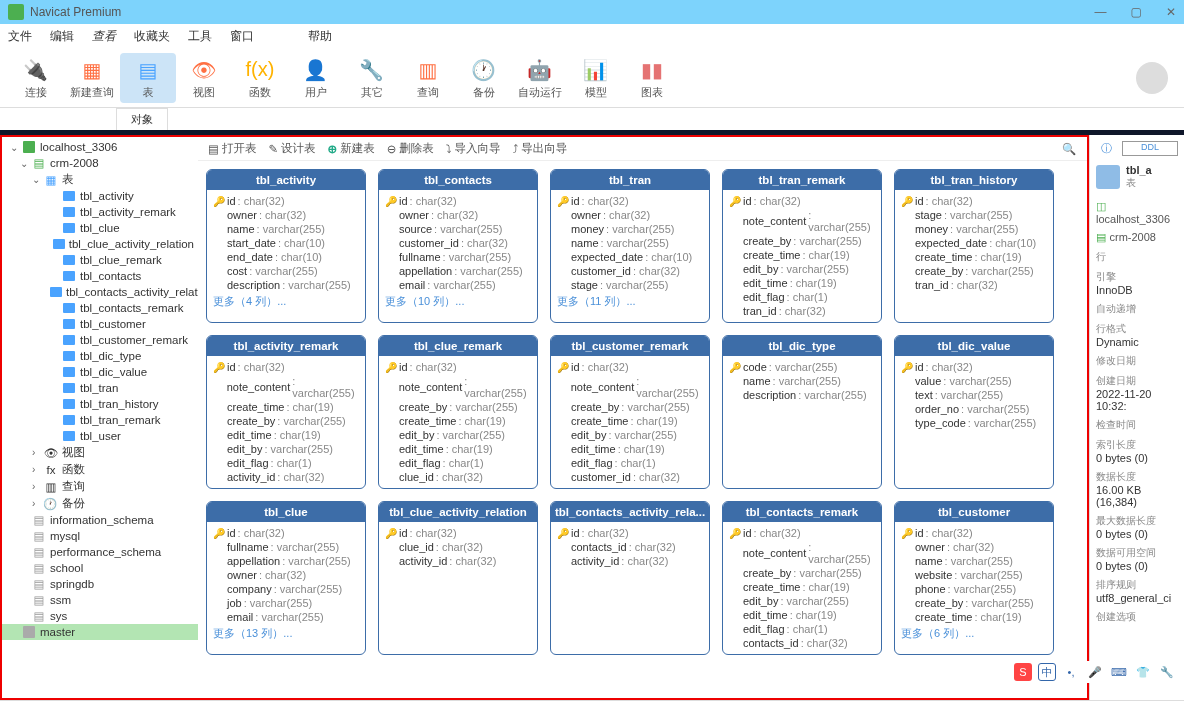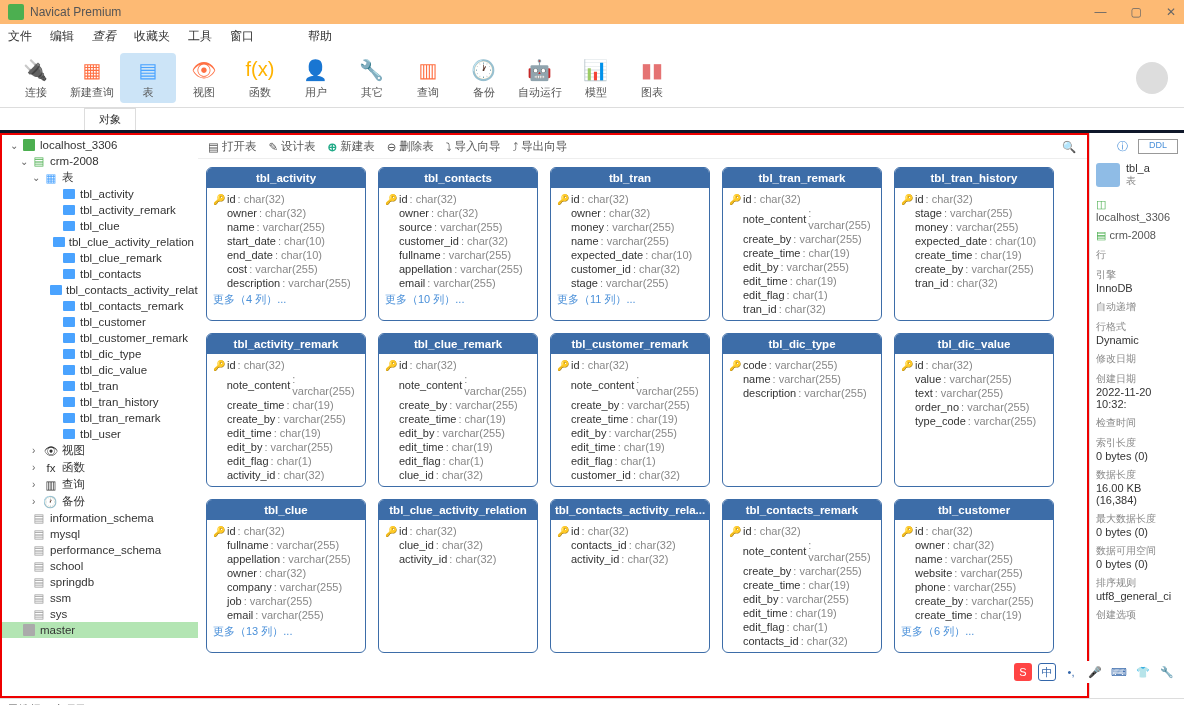--- a/index.html
+++ b/index.html
@@ -9,21 +9,21 @@
       color: #333;
       background: #fff;
       width: 1184px;
       height: 705px;
       overflow: hidden;
     }
     .titlebar {
       display: flex;
       align-items: center;
       padding: 4px 8px;
-      background: #fdba74;
+      background: #7dd3fc;
     }
     .titlebar .app-icon {
       width: 16px; height: 16px; background: #4CAF50; border-radius: 2px; margin-right: 6px;
     }
     .titlebar .title { flex: 1; color: #555; }
     .titlebar .win-controls { display: flex; gap: 24px; color: #666; }
     .titlebar .win-controls span { cursor: pointer; }
     .menubar {
       display: flex;
       gap: 18px;
@@ -47,22 +47,22 @@
       cursor: pointer;
       border-radius: 4px;
     }
     .toolbar-item.active { background: #cce4f7; }
     .toolbar-item .t-icon { width: 26px; height: 26px; display: flex; align-items: center; justify-content: center; font-size: 20px; }
     .toolbar-item .t-label { font-size: 11px; color: #555; margin-top: 2px; }
     .toolbar .spacer { flex: 1; }
     .avatar { width: 32px; height: 32px; border-radius: 50%; background: #ddd; margin-right: 8px; }
     .tab-strip {
       display: flex;
-      padding-left: 84px;
-      border-bottom: 3px solid #0f172a;
+      padding-left: 116px;
+      border-bottom: 5px solid #0f172a;
     }
     .tab {
       padding: 3px 14px;
       background: #f5f5f5;
       border: 1px solid #ddd;
       border-bottom: none;
       font-size: 11px;
     }
     .tab.active { background: #fff; }
     .main-area {
@@ -1097,26 +1097,26 @@
               <div class="col-more">更多（6 列）...</div>
             </div>
           </div>
         </div>
       </div>
   </div>
 
   <div class="right-panel">
     <div class="rp-icon-row">
       <span>ⓘ</span>
-      <span style="border:1px solid #999;padding:0 10px;font-size:9px;">DDL</span>
+      <span style="border:1px solid #999;padding:0 18px;font-size:9px;">DDL</span>
     </div>
     <div class="rp-header">
       <div class="rp-thumb"></div>
       <div>
-        <div class="rp-val" style="font-weight:normal">tbl_a</div>
+        <div class="rp-val" style="font-weight:bold">tbl_a</div>
         <div class="rp-label">表</div>
       </div>
     </div>
     <div class="rp-row"><span style="color:#4CAF50">◫</span> <span>localhost_3306</span></div>
     <div class="rp-row"><span style="color:#4CAF50">▤</span> <span>crm-2008</span></div>
     <div class="rp-row">
         <div class="rp-label">行</div>
       </div>
     <div class="rp-row">
         <div class="rp-label">引擎</div>

